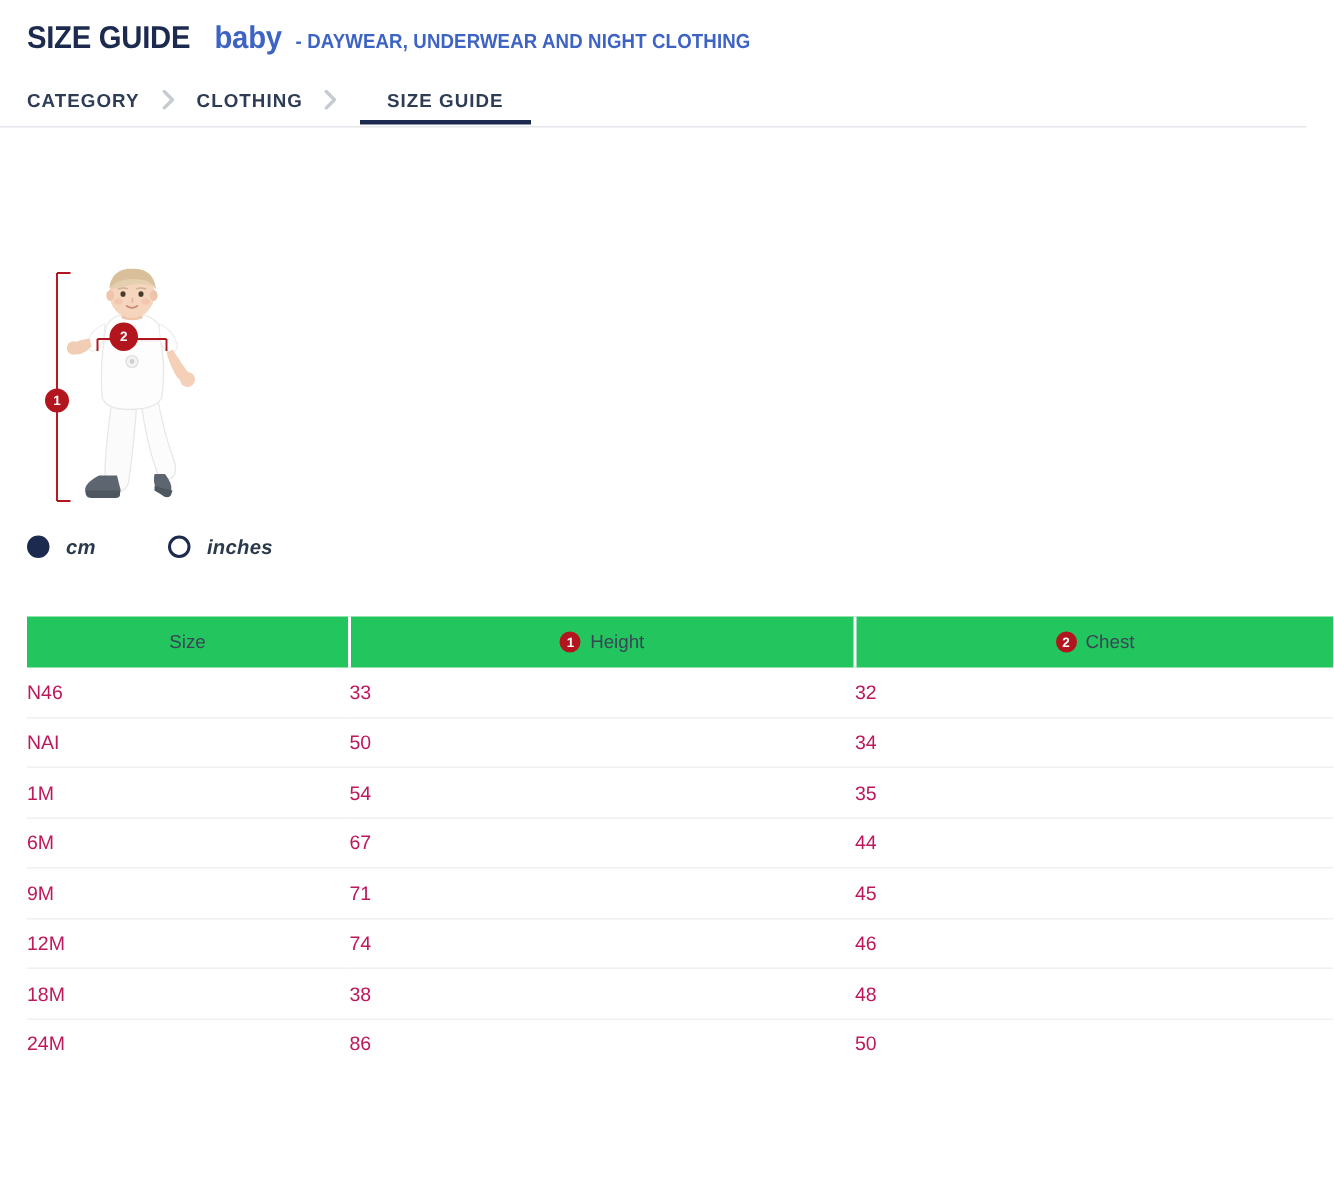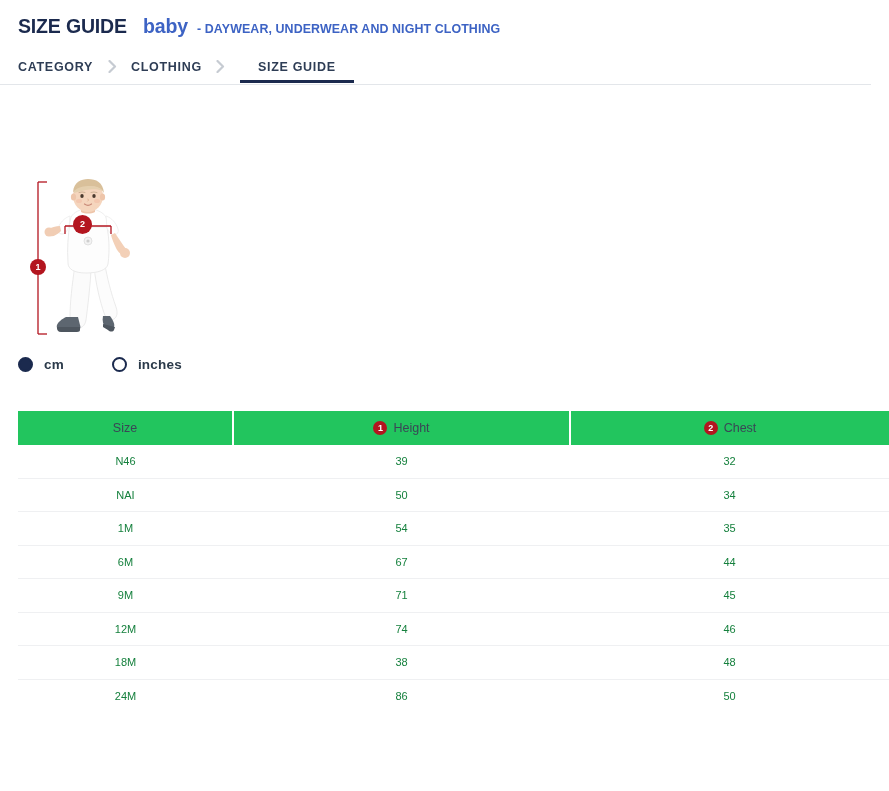--- a/index.html
+++ b/index.html
@@ -128,20 +128,21 @@
   }
 
   
   .unit-row {
     position: absolute;
     left: 18px;
     top: 357px;
     display: flex;
     align-items: center;
     gap: 0;
+    font-style: italic;
   }
   .unit-option {
     display: flex;
     align-items: center;
     cursor: pointer;
   }
   .radio {
     width: 15px;
     height: 15px;
     border-radius: 50%;
@@ -196,23 +197,22 @@
     color: #fff;
     font-size: 9px;
     font-weight: bold;
     display: flex;
     align-items: center;
     justify-content: center;
     line-height: 1;
   }
   .size-table td {
     height: 32.5px;
-    font-size: 11px;
-    color: #15803d;
-    text-align: center;
+    font-size: 13px;
+    color: #be185d;
     border-bottom: 1px solid #eff0f2;
     padding: 0;
     vertical-align: middle;
   }
   .size-table tbody tr:last-child td { border-bottom: none; }
   .col-size { width: 215px; }
   .col-height { width: 337px; }
   .col-chest { width: 319px; }
 </style>
 </head>
@@ -347,21 +347,21 @@
         <div class="th-inner">
           <span class="th-badge">2</span>
           <span>Chest</span>
         </div>
       </th>
     </tr>
   </thead>
   <tbody>
     <tr>
       <td>N46</td>
-      <td>39</td>
+      <td>33</td>
       <td>32</td>
     </tr>
     <tr>
       <td>NAI</td>
       <td>50</td>
       <td>34</td>
     </tr>
     <tr>
       <td>1M</td>
       <td>54</td>

